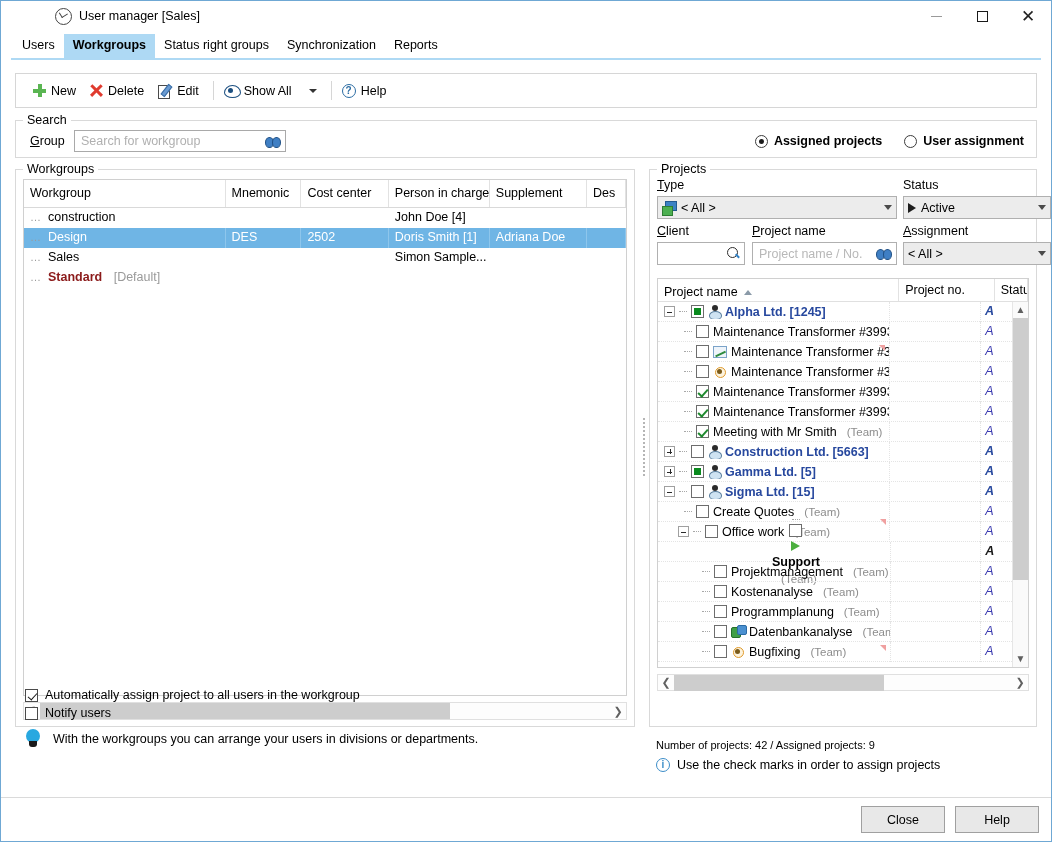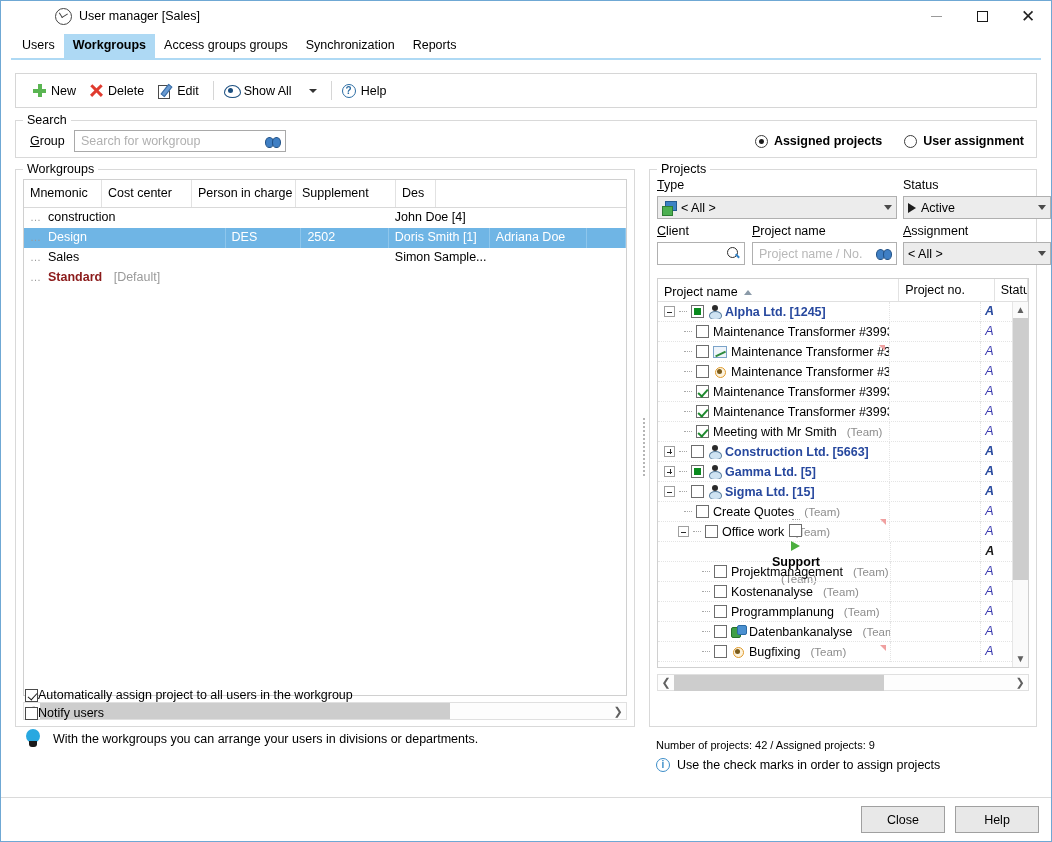--- a/index.html
+++ b/index.html
@@ -427,21 +427,21 @@
     position:absolute; left:7px; right:7px; bottom:35px; height:17px;
     border:1px solid #e0e0e0; background:#fdfdfd; display:flex; align-items:center;
   }
   .ico-info {
     width:14px;height:14px;border:1.4px solid #3c8dc8;border-radius:50%;
     color:#3c8dc8;font-size:10px;font-weight:bold;text-align:center;line-height:11px;flex:none;
   }
 
   
   .bottom-area { position:absolute; left:14px; bottom:48px; width:700px; }
-  .chk-line { display:flex; align-items:center; gap:0; font-size:12.5px; margin-bottom:4px; }
+  .chk-line { display:flex; align-items:center; gap:7px; font-size:12.5px; margin-bottom:4px; }
   .chk {
     width:13px;height:13px;border:1px solid #4a4a4a;background:#fff;position:relative;flex:none;
   }
   .chk.checked::after {
     content:"";position:absolute;left:3.5px;top:1px;width:4px;height:8px;
     border-right:1.6px solid #1a1a1a;border-bottom:1.6px solid #1a1a1a;transform:rotate(42deg);
   }
   .hint-line { display:flex; align-items:center; gap:12px; margin-top:9px; font-size:12.5px; }
   .ico-bulb { width:16px;height:20px;position:relative;flex:none; }
   .ico-bulb::before {
@@ -478,21 +478,21 @@
       <div class="win-btn max">
           <span></span>
         </div>
       <div class="win-btn close">✕</div>
     </div>
   </div>
 
   <div class="tabbar">
     <div class="tab">Users</div>
     <div class="tab active">Workgroups</div>
-    <div class="tab">Access groups groups</div>
+    <div class="tab">Status right groups</div>
     <div class="tab">Synchronization</div>
     <div class="tab">Reports</div>
   </div>
   <div class="tab-underline"></div>
 
   <div class="content">
 
     <div class="toolbar">
       <div class="tb-item">
         <span class="ico ico-plus"></span>
@@ -539,20 +539,21 @@
           <span class="rd"></span>
           <span>User assignment</span>
         </div>
       </div>
     </div>
 
     <div class="groupbox" id="workgroups-box">
       <div class="gb-title">Workgroups</div>
       <div class="wg-table">
         <div class="wg-head">
+          <div class="c1">Workgroup</div>
           <div class="c2">Mnemonic</div>
           <div class="c3">Cost center</div>
           <div class="c4">Person in charge</div>
           <div class="c5">Supplement</div>
           <div class="c6">Des</div>
         </div>
 
         <div class="wg-row">
           <div class="c1">
             <span class="tree-dash">…</span><span>construction</span>

